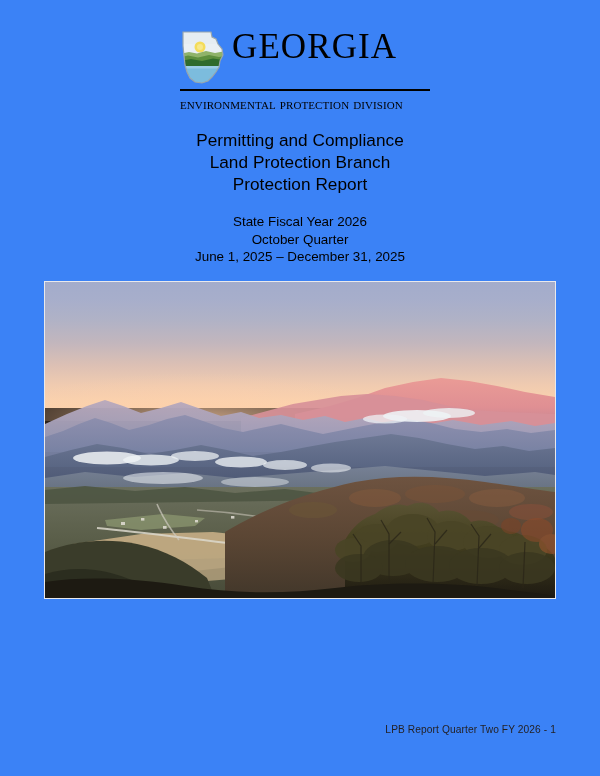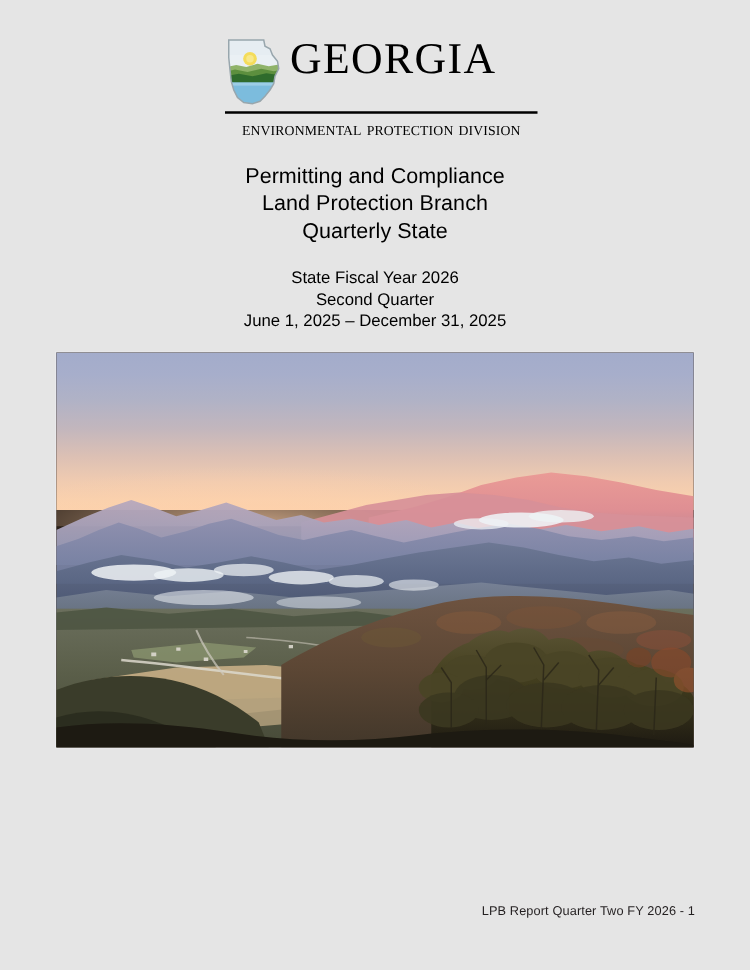--- a/index.html
+++ b/index.html
@@ -12,21 +12,21 @@
     height: 776px;
     font-family: "Liberation Sans", sans-serif;
     color: #000000;
     position: relative;
     overflow: hidden;
   }
 
   .page {
     position: absolute;
     inset: 0;
-    background: #e5e5e5;
+    background: #3b82f6;
     padding-left: 12px;
   }
 
   
   .logo-block {
     position: absolute;
     left: 180px;
     top: 28px;
     width: 250px;
   }
@@ -69,21 +69,21 @@
     margin-top: 4px;
     height: 2px;
     background: #000;
     width: 250px;
   }
   .logo-epd {
     font-family: "Liberation Serif", serif;
     font-size: 15.6px;
     letter-spacing: 0.1px;
     color: #000;
-    text-align: center;
+    text-align: left;
     white-space: nowrap;
     margin-top: 4px;
     font-variant: small-caps;
     text-transform: lowercase;
   }
 
   
   .title-block {
     position: absolute;
     left: 0;
@@ -204,26 +204,26 @@
       </span>
     </div>
 
     <div class="logo-rule"></div>
     <div class="logo-epd">Environmental Protection Division</div>
   </div>
 
   <div class="title-block">
     <div class="title-line">Permitting and Compliance</div>
     <div class="title-line">Land Protection Branch</div>
-    <div class="title-line">Quarterly State</div>
+    <div class="title-line">Protection Report</div>
   </div>
 
   <div class="subtitle-block">
     <div class="subtitle-line">State Fiscal Year 2026</div>
-    <div class="subtitle-line">Second Quarter</div>
+    <div class="subtitle-line">October Quarter</div>
     <div class="subtitle-line">June 1, 2025 – December 31, 2025</div>
   </div>
 
   <div class="photo-frame">
 
     <div class="sky photo-layer" style="height:40%"></div>
     <div class="sky-glow"></div>
 
     <div class="ridge-layer photo-layer">
       <svg viewBox="0 0 510 316" preserveAspectRatio="none" xmlns="http://www.w3.org/2000/svg" aria-hidden="true">

